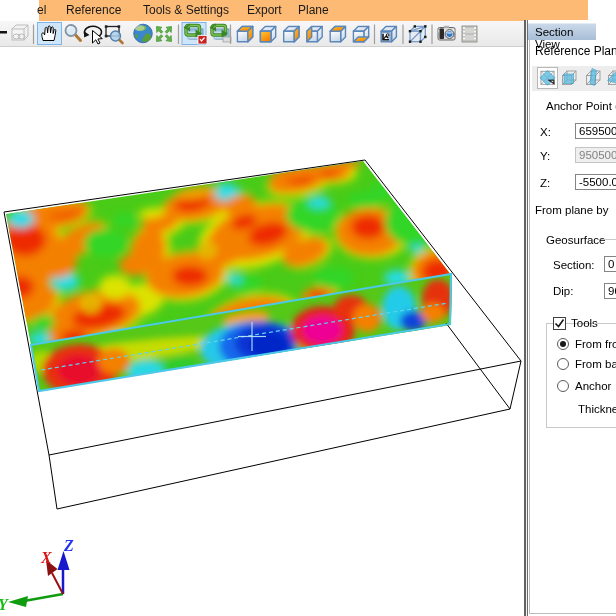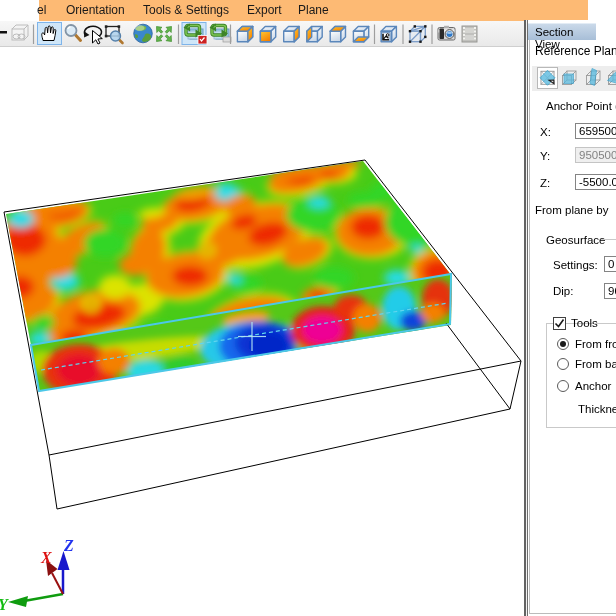--- a/index.html
+++ b/index.html
@@ -28,21 +28,21 @@
   .clipbox{position:absolute;left:18px;top:303px;width:70px;height:105px;
     border:1px solid #c9c9c9;border-right:none;}
   .cb{position:absolute;left:25px;top:297px;width:13px;height:13px;border:1.5px solid #404040;background:#fff;}
   .radio{position:absolute;width:12px;height:12px;border:1px solid #5a5a5a;border-radius:50%;background:#fff;}
   .radio.sel::after{content:"";position:absolute;left:2px;top:2px;width:6px;height:6px;border-radius:50%;background:#1a1a1a;}
 </style>
 </head>
 <body>
 <div class="menubar">
   <span style="left:-2px">el</span>
-  <span style="left:27px">Orientation</span>
+  <span style="left:27px">Reference</span>
   <span style="left:104px">Tools &amp; Settings</span>
   <span style="left:208px">Export</span>
   <span style="left:259px">Plane</span>
 </div>
 <div class="toolbar"></div>
 <svg id="scene" width="616" height="616" xmlns="http://www.w3.org/2000/svg">
     <defs>
       <clipPath id="ctop">
         <polygon points="6,214 363,161 451,275 31,345"></polygon>
       </clipPath>
@@ -416,21 +416,21 @@
   <span class="lbl" style="left:18px;top:80px">Anchor Point (m)</span>
   <span class="lbl" style="left:12px;top:106px">X:</span>
   <div class="tin" style="top:103px">659500.0</div>
   <span class="lbl" style="left:12px;top:130px">Y:</span>
   <div class="tin dis" style="top:127px">9505000.</div>
   <span class="lbl" style="left:12px;top:157px">Z:</span>
   <div class="tin" style="top:154px">-5500.00</div>
   <span class="lbl" style="left:7px;top:184px">From plane by</span>
   <span class="lbl" style="left:18px;top:214px">Geosurface</span>
   <div class="grpline" style="left:73px;top:219px;width:15px"></div>
-  <span class="lbl" style="left:25px;top:239px">Settings:</span>
+  <span class="lbl" style="left:25px;top:239px">Section:</span>
   <div class="tin" style="left:76px;top:236px;width:40px">0</div>
   <span class="lbl" style="left:25px;top:265px">Dip:</span>
   <div class="tin" style="left:76px;top:263px;width:40px">90</div>
   <div class="clipbox"></div>
   <div class="cb"></div>
   <svg width="13" height="13" style="position:absolute;left:25px;top:297px" xmlns="http://www.w3.org/2000/svg">
       <path d="M2.5 6.5 L5.5 9.5 L10.5 2.5" stroke="#1a1a1a" stroke-width="1.6" fill="none"></path>
     </svg>
   <span class="lbl" style="left:43px;top:297px">Tools</span>
   <div class="grpline" style="left:66px;top:303px;width:22px"></div>

